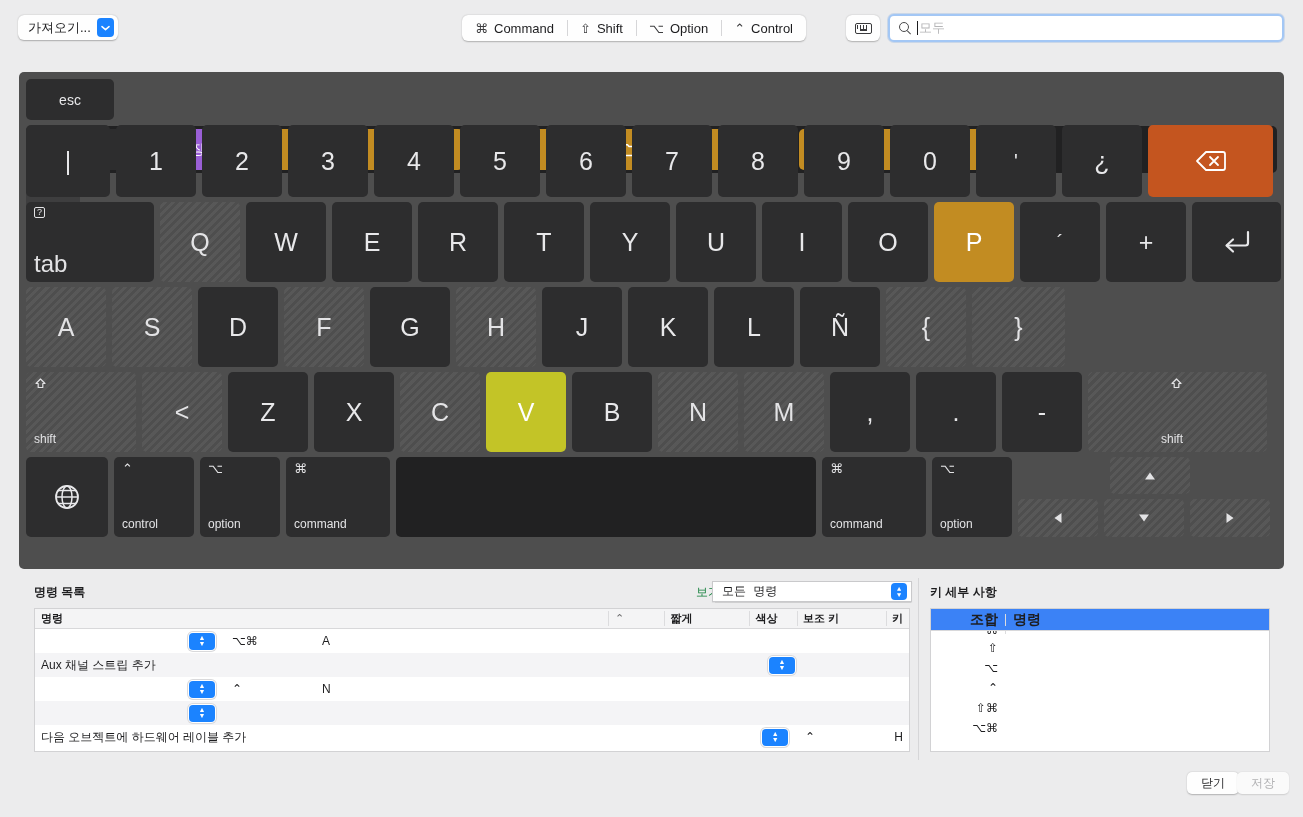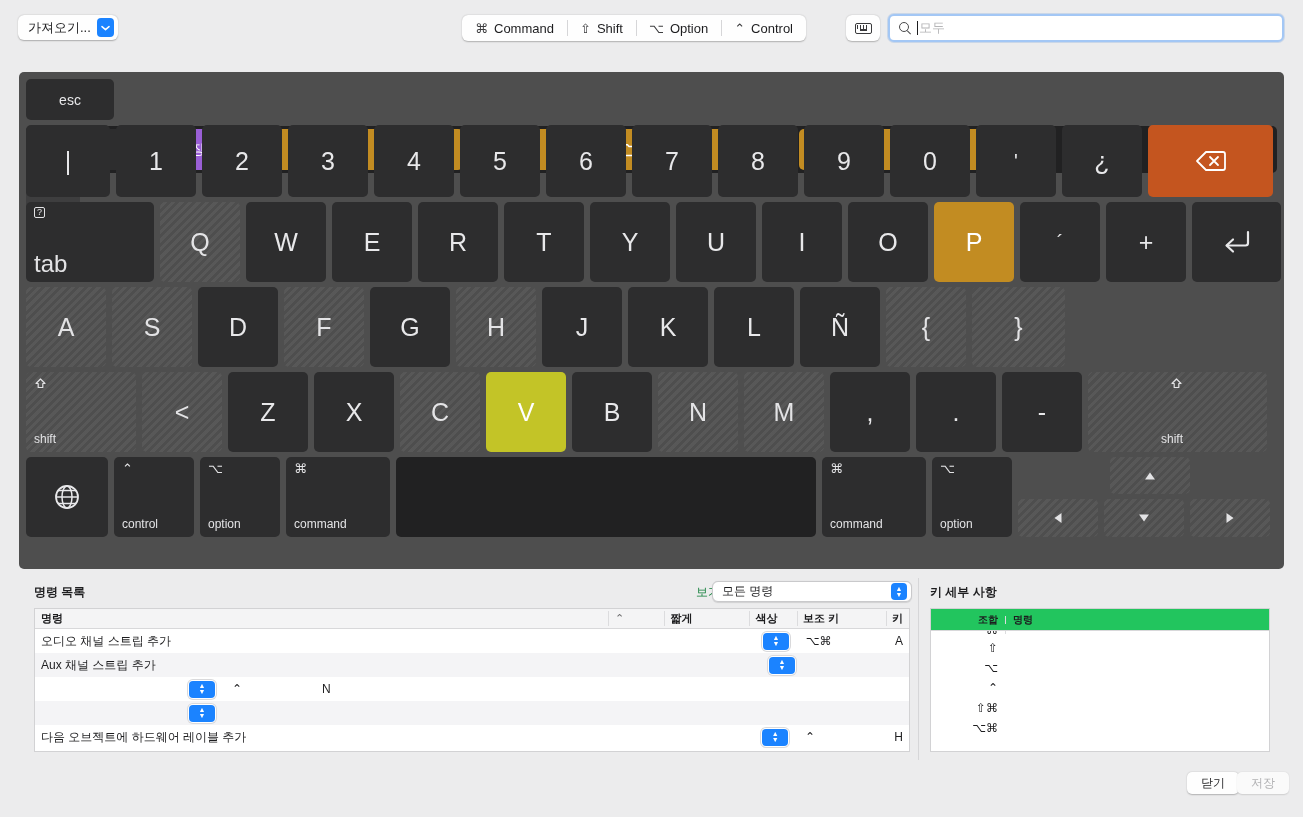--- a/index.html
+++ b/index.html
@@ -154,24 +154,25 @@
   .panel-title {
     position: absolute; font-size: 12px; font-weight: 700; color: #1d1d1f;
   }
   .view-label {
     position: absolute; left: 696px; top: 584px;
     font-size: 12px; color: #15803d;
   }
   .popup {
     position: absolute; left: 712px; top: 581px;
     width: 200px; height: 21px;
-    background: #fff; border: 1px solid #c9c9cb; border-radius: 6px;
+    background: #fff; border: 1px solid #c9c9cb; border-radius: 0;
     display: flex; align-items: center; padding: 0 4px 0 9px;
     font-size: 12px; color: #1d1d1f;
     box-shadow: 0 0.5px 1px rgba(0,0,0,.12);
+    font-family: Liberation Mono, monospace;
   }
   .popup .stepper {
     margin-left: auto; width: 16px; height: 17px; border-radius: 4px;
     background: #1b83ff; color: #fff;
     display: flex; flex-direction: column; align-items: center; justify-content: center;
     font-size: 7px; line-height: 6px;
   }
 
   .cmd-table {
     position: absolute; left: 34px; top: 608px;
@@ -206,22 +207,22 @@
   }
   .c4.cell { justify-content: center; }
   .c6.cell { justify-content: flex-start; font-size: 12px; }
 
   .detail-table {
     position: absolute; left: 930px; top: 608px;
     width: 340px; height: 144px;
     background: #fff; border: 1px solid #d2d2d4; overflow: hidden;
   }
   .detail-head {
-    display: flex; height: 22px; background: #22c55e; border-bottom: 1px solid #d8d8da;
-    font-size: 10px; font-weight: 700; color: #1d1d1f; align-items: center;
+    display: flex; height: 22px; background: #3b82f6; border-bottom: 1px solid #d8d8da;
+    font-size: 14px; font-weight: 700; color: #1d1d1f; align-items: center;
   }
   .d1 { width: 74px; text-align: right; padding-right: 7px; }
   .d2 { flex: 1; padding-left: 8px; position: relative; }
   .d2::before { content:""; position:absolute; left:0; top:3px; bottom:3px; width:1px; background:#dcdcde; }
   .detail-row { display: flex; height: 20px; align-items: center; font-size: 12px; color: #1d1d1f; }
   .detail-row .d1 { text-align: right; padding-right: 7px; color:#1d1d1f; }
   .clip-row { height: 7px; overflow: hidden; }
   .clip-row .inner { margin-top: -9px; }
 
   .divider-v {
@@ -610,21 +611,20 @@
   <div class="cmd-head">
     <div class="c1">명령</div>
     <div class="c2">⌃</div>
     <div class="c3">짧게</div>
     <div class="c4">색상</div>
     <div class="c5">보조 키</div>
     <div class="c6">키</div>
   </div>
 
   <div class="cmd-row">
-    <div class="c1">오디오 채널 스트립 추가</div>
     <div class="c2"></div>
     <div class="c3"></div>
     <div class="c4 cell">
         <span class="row-stepper">
           <span>▲</span>
           <span>▼</span>
         </span>
       </div>
     <div class="c5">⌥⌘</div>
     <div class="c6 cell">A</div>

